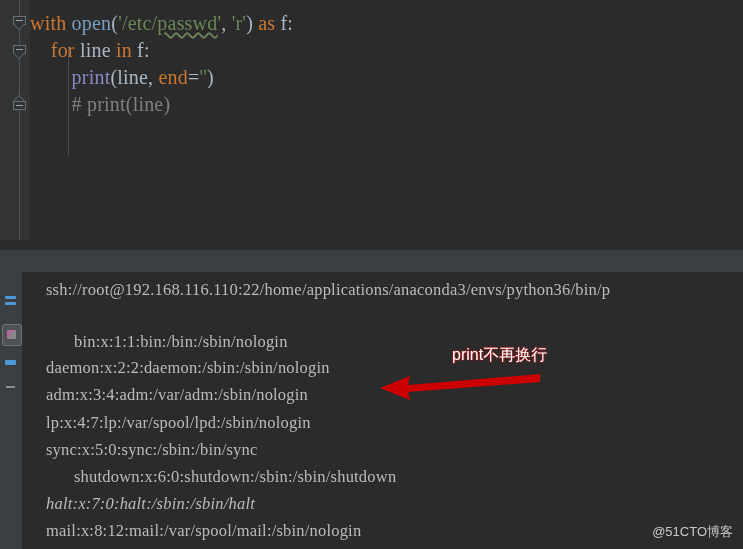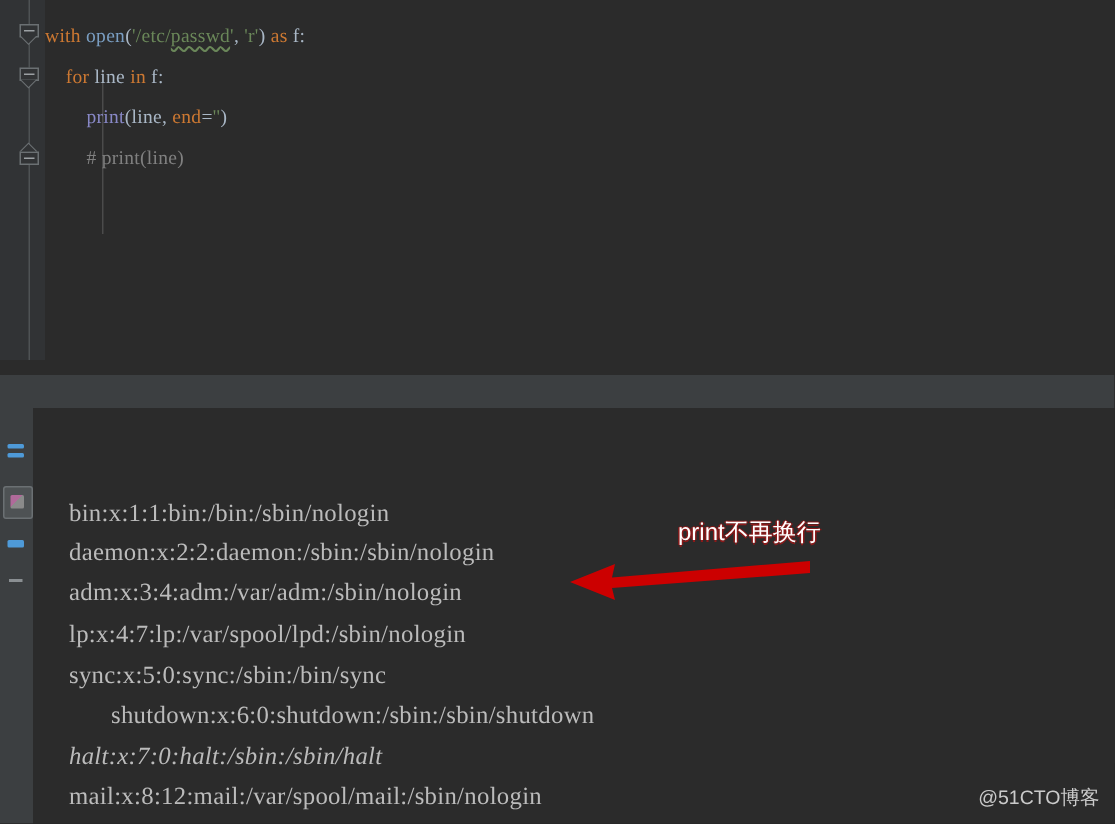--- a/index.html
+++ b/index.html
@@ -110,21 +110,21 @@
   .indent-guide {
     position: absolute;
     width: 1px;
     background: #4b4b4b;
   }
   .code-line {
     position: absolute;
     left: 0;
     white-space: pre;
     font-family: "Liberation Serif", "DejaVu Serif", serif;
-    font-size: 13px;
+    font-size: 20px;
     line-height: 27px;
     letter-spacing: 0.2px;
   }
   .tok-kw      { color: #cc7832; }
   .tok-fn      { color: #7a9ec2; }
   .tok-str     { color: #6a8759; }
   .tok-plain   { color: #a9b7c6; }
   .tok-builtin { color: #8888c6; }
   .tok-comment { color: #808080; }
   .tok-param   { color: #cc7832; }
@@ -339,21 +339,22 @@
     </div>
     <div class="tool-icon blue-bar" style="top:84px;">
       <div class="b"></div>
     </div>
     <div class="tool-icon grey-dot" style="top:108px;">
       <div class="d"></div>
     </div>
   </div>
 
   <div id="console-body">
-    <div class="console-line" style="top:57px;">bin:x:1:1:bin:/bin:/sbin/nologin</div>
+    <div class="console-line" style="top:5px;">ssh://root@192.168.116.110:22/home/applications/anaconda3/envs/python36/bin/p</div>
+    <div class="console-line" style="top:57px;margin-left:28px;">bin:x:1:1:bin:/bin:/sbin/nologin</div>
     <div class="console-line" style="top:83px;">daemon:x:2:2:daemon:/sbin:/sbin/nologin</div>
     <div class="console-line" style="top:110px;">adm:x:3:4:adm:/var/adm:/sbin/nologin</div>
     <div class="console-line" style="top:138px;">lp:x:4:7:lp:/var/spool/lpd:/sbin/nologin</div>
     <div class="console-line" style="top:165px;">sync:x:5:0:sync:/sbin:/bin/sync</div>
     <div class="console-line" style="top:192px;margin-left:28px;">shutdown:x:6:0:shutdown:/sbin:/sbin/shutdown</div>
     <div class="console-line" style="top:219px;font-style:italic;">halt:x:7:0:halt:/sbin:/sbin/halt</div>
     <div class="console-line" style="top:246px;">mail:x:8:12:mail:/var/spool/mail:/sbin/nologin</div>
   </div>
 </div>
 

